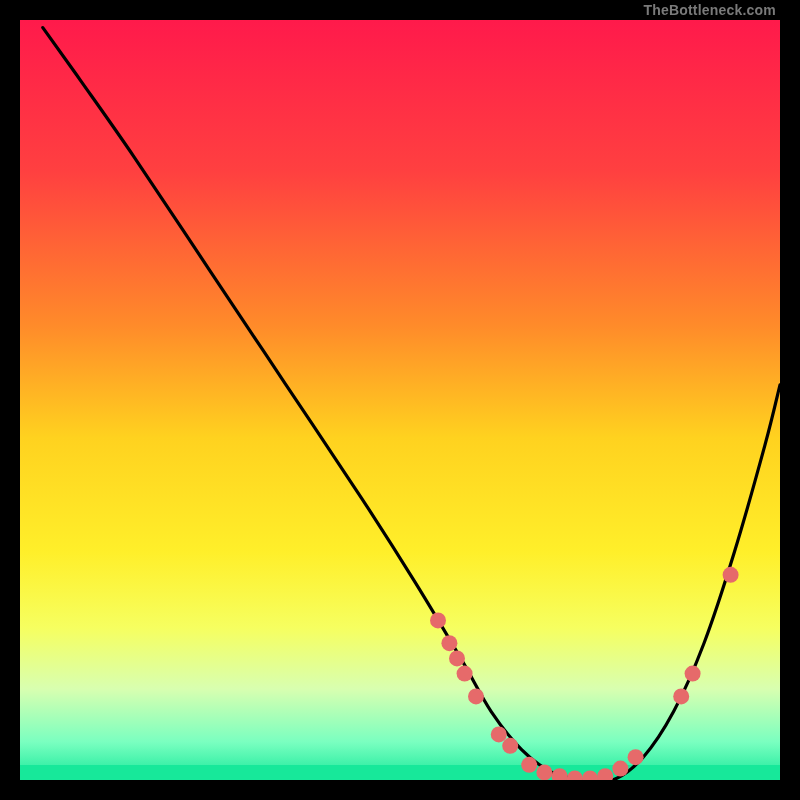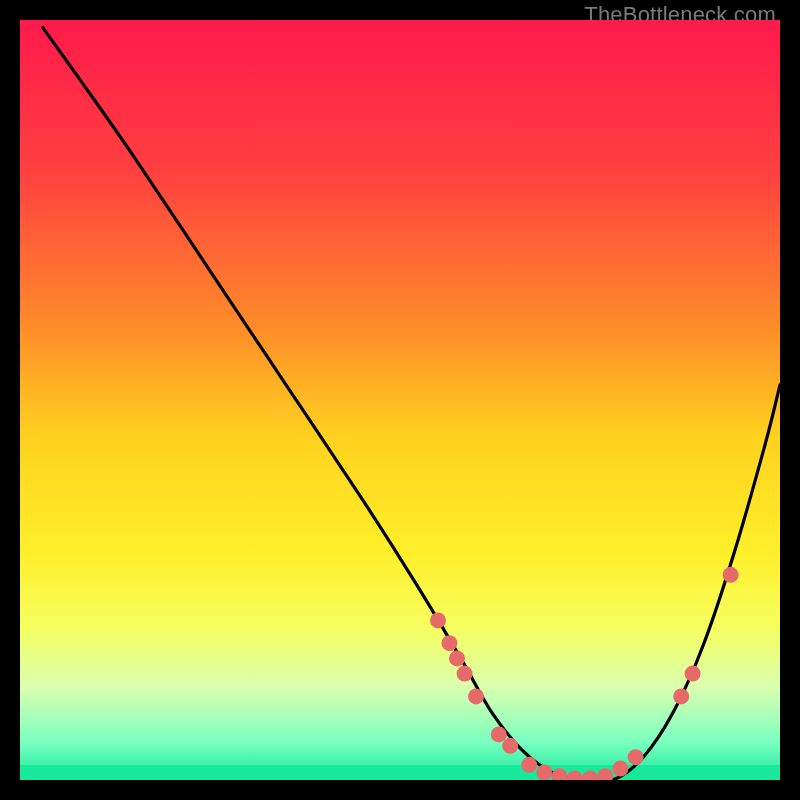--- a/index.html
+++ b/index.html
@@ -24,22 +24,22 @@
     left: 0;
     top: 0;
     width: 760px;
     height: 760px;
   }
   .watermark {
     position: absolute;
     top: 2px;
     right: 24px;
     color: #7a7a7a;
-    font-size: 22px;
-    font-weight: 400;
+    font-size: 14px;
+    font-weight: 700;
     letter-spacing: 0.2px;
   }
   svg { display: block; }
 </style>
 </head>
 <body>
 
 <div class="watermark">TheBottleneck.com</div>
 
 <div class="frame">

